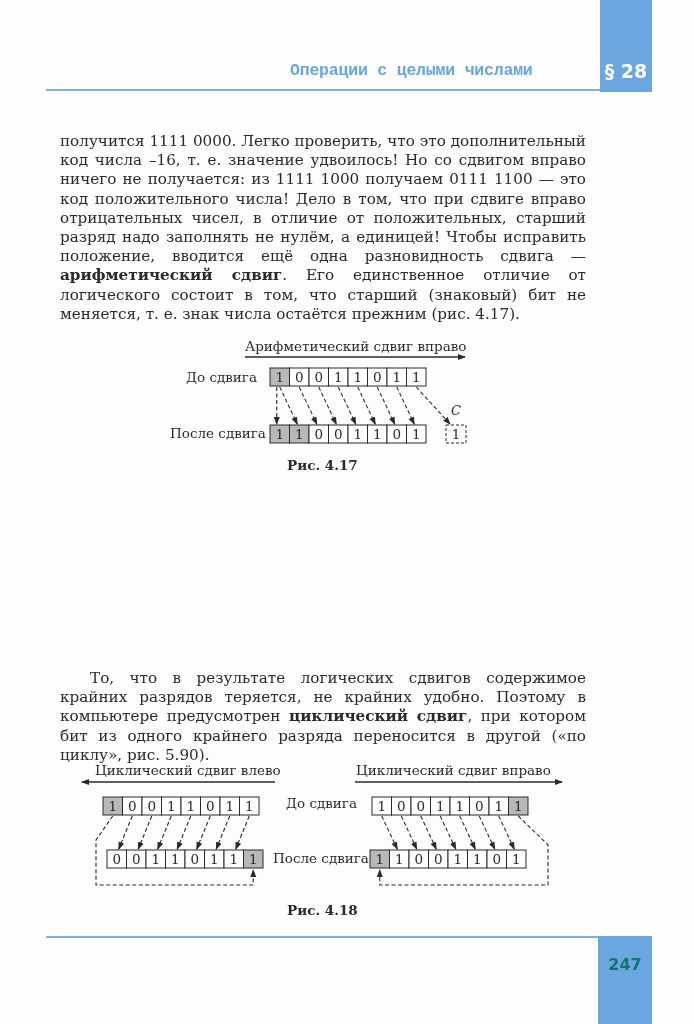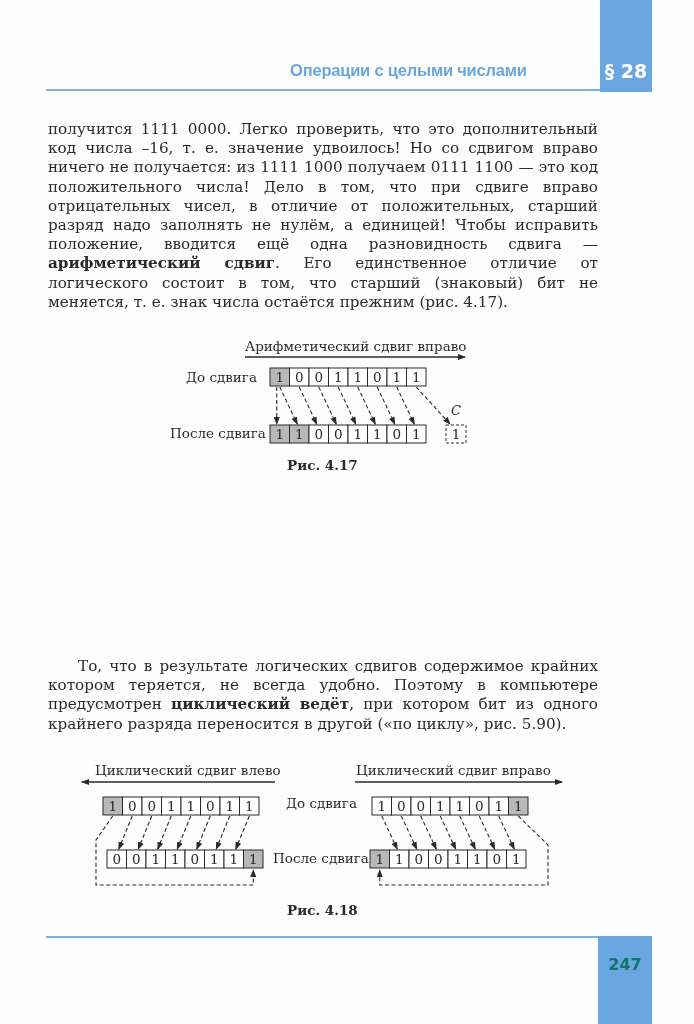--- a/index.html
+++ b/index.html
@@ -8,37 +8,37 @@
     background: #fdfdfd;
     font-family: "DejaVu Serif", "Liberation Serif", serif;
     color: #2a2a2a;
   }
   .blue-tab-top {
     position: absolute; left: 600px; top: 0; width: 52px; height: 92px;
     background: #6aa6e0;
   }
   .header-title {
     position: absolute; left: 290px; top: 61px;
-    font-family: Liberation Sans, sans-serif;
+    font-family: Liberation Mono, monospace;
     font-weight: bold; font-size: 16.5px; color: #6aa6e0;
     letter-spacing: -0.2px;
   }
   .header-section {
     position: absolute; left: 600px; top: 60px; width: 52px; text-align: center;
     font-family: "DejaVu Sans", "Liberation Sans", sans-serif;
     font-weight: bold; font-size: 19px; color: #ffffff;
   }
   .header-rule {
     position: absolute; left: 46px; top: 89px; width: 554px; height: 2px; background: #7db0e2;
   }
   .text-block {
     position: absolute; left: 48px; width: 550px;
     font-size: 15.2px; line-height: 19.2px; text-align: justify;
   }
-  .text-block p { margin: 0; }
+  .text-block p { margin: 12px; }
   .text-block p.indent { text-indent: 30px; }
   .bold { font-weight: bold; }
 
   .fig { position: absolute; left: 0; top: 0; width: 694px; height: 1024px; pointer-events: none; }
   .fig text { font-family: "DejaVu Serif", "Liberation Serif", serif; fill: #2a2a2a; }
 
   .footer-rule {
     position: absolute; left: 46px; top: 936px; width: 554px; height: 2px; background: #7db0e2;
   }
   .blue-tab-bottom {
@@ -122,21 +122,21 @@
   <text x="451" y="415" font-size="13" font-style="italic">C</text>
   <rect x="446" y="425" width="20" height="18" fill="none" stroke="#2a2a2a" stroke-dasharray="3,2"></rect>
   <text x="456" y="439" font-size="13.5" text-anchor="middle">1</text>
   <text x="287" y="470" font-size="13.5" font-weight="bold">Рис. 4.17</text>
 </svg>
 
 <div class="text-block" style="top:495px;">
 </div>
 
 <div class="text-block" style="top:657px;">
-  <p class="indent"><span>То, что в результате логических сдвигов содержимое крайних котором теряется, не всегда удобно. Поэтому в компьютере предусмотрен </span><span class="bold">циклический ведёт</span><span>, при котором бит из одного крайнего разряда переносится в другой («по циклу», рис. 5.90).</span></p>
+  <p class="indent"><span>То, что в результате логических сдвигов содержимое крайних разрядов теряется, не крайних удобно. Поэтому в компьютере предусмотрен </span><span class="bold">циклический сдвиг</span><span>, при котором бит из одного крайнего разряда переносится в другой («по циклу», рис. 5.90).</span></p>
 </div>
 
 <svg class="fig" viewBox="0 0 694 1024">
   <defs>
     <marker id="ah2" markerWidth="8" markerHeight="8" refX="7" refY="4" orient="auto" markerUnits="userSpaceOnUse">
       <path d="M0,1 L8,4 L0,7 Z" fill="#2a2a2a"></path>
     </marker>
   </defs>
   <text x="95" y="775" font-size="13.5">Циклический сдвиг влево</text>
   <line x1="275" y1="782" x2="82" y2="782" stroke="#2a2a2a" stroke-width="1.3" marker-end="url(#ah2)"></line>

